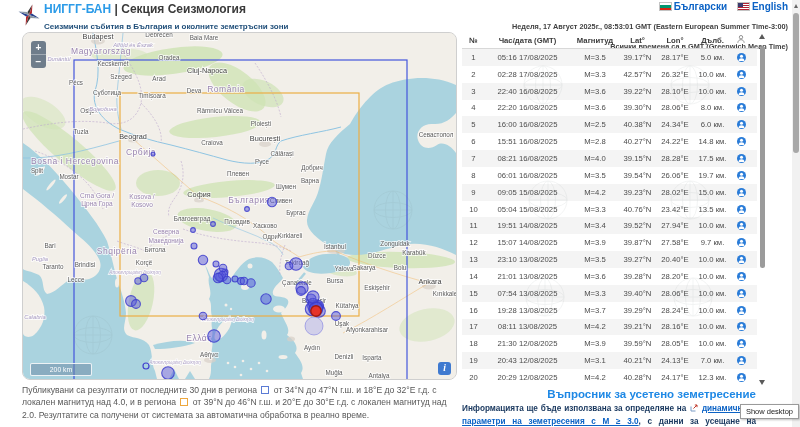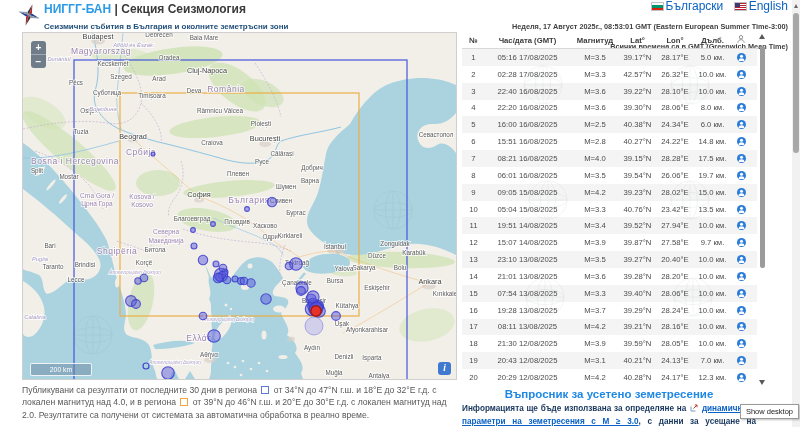--- a/index.html
+++ b/index.html
@@ -6,32 +6,32 @@
   body{width:800px;height:427px;position:relative;overflow:hidden;background:#fff;
        font-family:"Liberation Sans","DejaVu Sans",sans-serif}
 
   
   .logo{position:absolute;left:18px;top:4px;width:22px;height:22px}
   .titles{position:absolute;left:44px;top:3px;line-height:13px}
   .t1{font-size:12px;font-weight:bold;color:#3a3a3a;white-space:nowrap}
   .t1 .org{color:#2b9be8}
   .t2{font-size:8px;font-weight:bold;color:#1f4e79;margin-top:4px;white-space:nowrap}
   .topright{position:absolute;right:12px;top:2px;text-align:right;line-height:9px}
-  .langs{font-size:12px;font-weight:normal;color:#0b62c5}
+  .langs{font-size:10px;font-weight:bold;color:#0b62c5}
   .langs a{color:#0b62c5;text-decoration:none}
   .flag{display:inline-block;width:11px;height:7px;vertical-align:-1px;margin:0 2px 0 7px;
         border:0.5px solid #c3c3c3;position:relative}
   .flag-bg{background:linear-gradient(#fff 33%,#00966e 33%,#00966e 66%,#d62612 66%)}
   .flag-en{background:repeating-linear-gradient(#b22234 0px,#b22234 1px,#fff 1px,#fff 2px)}
   .flag-en::after{content:"";position:absolute;left:0;top:0;width:5px;height:4px;background:#3c3b6e}
   .dateline{font-size:7.3px;font-weight:bold;color:#3f3f3f;margin-top:11px;white-space:nowrap}
 
   
   .map{position:absolute;left:22px;top:32px;width:433px;height:346px;border:1px solid #cfcfcf;
-       border-radius:0;overflow:hidden;background:#f2efe9}
+       border-radius:8px;overflow:hidden;background:#f2efe9}
   .mapsvg{position:absolute;left:0;top:0}
   .zoomctl{position:absolute;left:8px;top:8px;width:15px;background:rgba(88,104,122,.85);
            border-radius:3px;color:#fff;text-align:center;font-weight:bold;z-index:10}
   .zbtn{height:13px;line-height:13px;font-size:10px;cursor:pointer}
   .zbtn+.zbtn{border-top:1px solid rgba(255,255,255,.35)}
   .scalebar{position:absolute;left:7px;bottom:3px;width:60px;height:11px;
             background:rgba(110,140,165,.55);border:1px solid rgba(255,255,255,.85);
             border-radius:2px;color:#fff;font-size:6.8px;line-height:11px;text-align:center;z-index:10}
   .attr{position:absolute;right:5px;bottom:4px;width:13px;height:13px;background:#3f7ad0;
         border-radius:3px;color:#fff;font-size:9.5px;font-weight:bold;font-style:italic;
@@ -66,21 +66,21 @@
   .rbtn{display:inline-flex;align-items:center;justify-content:center;cursor:pointer}
   .tscroll{position:absolute;left:296px;top:2px;width:9px;height:351px}
   .tri-up{width:0;height:0;border-left:3px solid transparent;border-right:3px solid transparent;
           border-bottom:5px solid #5a5a5a;position:absolute;top:0;left:1px}
   .tri-dn{width:0;height:0;border-left:3px solid transparent;border-right:3px solid transparent;
           border-top:5px solid #5a5a5a;position:absolute;bottom:0;left:1px}
   .tthumb{position:absolute;left:1.5px;top:12px;width:5px;height:222px;background:#9b9b9b;border-radius:3px}
 
   
   .qblock{position:absolute;left:462px;top:388px;width:294px}
-  .qtitle{font-size:11.5px;font-weight:bold;color:#1e88e5;text-align:center;text-decoration:none;display:block;cursor:pointer}
+  .qtitle{font-size:11.5px;font-weight:bold;color:#1e88e5;text-align:right;text-decoration:none;display:block;cursor:pointer}
   .qtext{font-size:8.2px;font-weight:bold;color:#17365d;text-align:justify;line-height:1.45;margin-top:3px}
   .qlink{color:#0b62c5;text-decoration:underline;cursor:pointer}
   .exticon{display:inline-block;vertical-align:-1px;margin:0 1px}
 
   
   .wm-overlay{position:absolute;left:0;top:0;pointer-events:none;z-index:15;opacity:.09}
   .pagebar{position:absolute;right:0;top:0;width:8px;height:427px;background:#f1f1f1;z-index:20}
   .parrow{width:0;height:0;border-left:2.5px solid transparent;border-right:2.5px solid transparent;
           border-bottom:4.5px solid #666;position:absolute;top:4px;left:1.5px}
   .pthumb{position:absolute;left:1px;top:13px;width:6px;height:140px;background:#a8a8a8;border-radius:3px}

